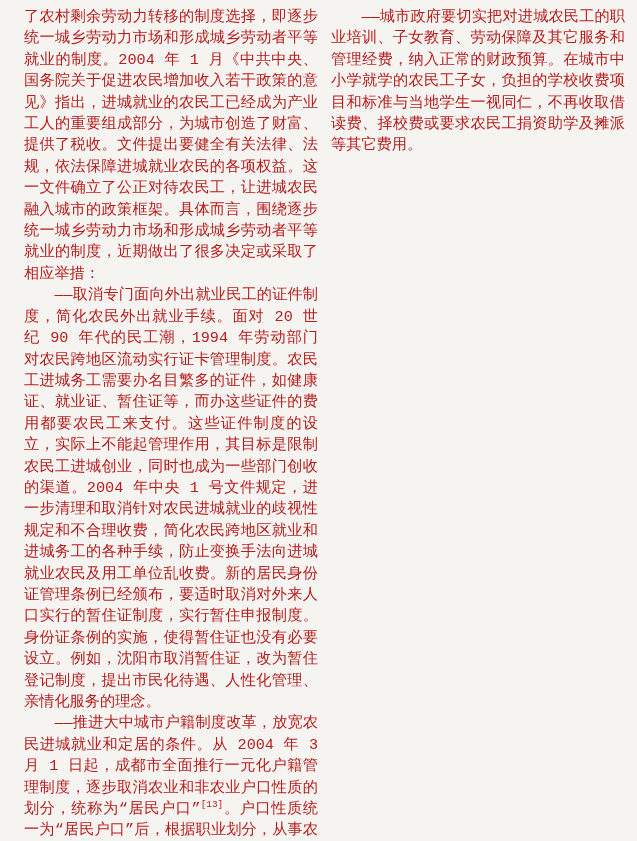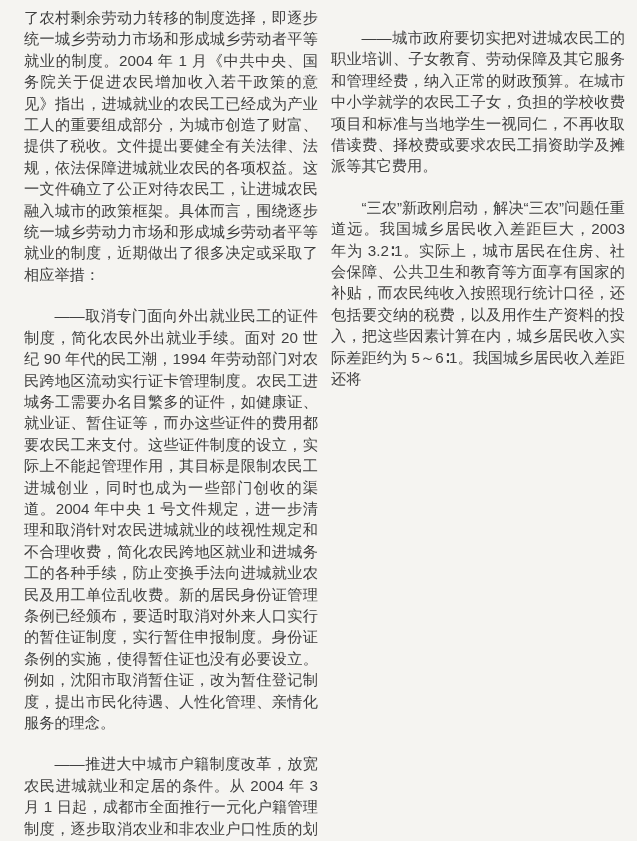--- a/index.html
+++ b/index.html
@@ -5,22 +5,22 @@
   html, body {
     margin: 0;
     padding: 0;
     background: #e8e7e4;
   }
   .page {
     position: relative;
     width: 637px;
     height: 841px;
     background: #f5f4f1;
-    color: #404040;
-    font-family: Liberation Sans, sans-serif;
+    color: #b91c1c;
+    font-family: Liberation Mono, monospace;
     overflow: hidden;
     box-sizing: border-box;
     padding: 7px 12px 0 24px;
   }
   .columns {
     display: flex;
     gap: 13px;
   }
   .column {
     width: 296px;
@@ -28,37 +28,35 @@
     line-height: 21.4px;
     text-align: justify;
     text-justify: inter-character;
   }
   .column p {
     margin: 0;
     padding: 0;
   }
   .column p.indent {
     text-indent: 2em;
-    margin-top: 20px;
   }
   sup {
     font-size: 0.62em;
     line-height: 0;
     vertical-align: super;
   }
 </style>
 </head>
 <body>
 
 <div class="page">
   <div class="columns">
     <div class="column">
         <p><span>了农村剩余劳动力转移的制度选择，即逐步统一城乡劳动力市场和形成城乡劳动者平等就业的制度。2004 年 1 月《中共中央、国务院关于促进农民增加收入若干政策的意见》指出，进城就业的农民工已经成为产业工人的重要组成部分，为城市创造了财富、提供了税收。文件提出要健全有关法律、法规，依法保障进城就业农民的各项权益。这一文件确立了公正对待农民工，让进城农民融入城市的政策框架。具体而言，围绕逐步统一城乡劳动力市场和形成城乡劳动者平等就业的制度，近期做出了很多决定或采取了相应举措：</span></p>
         <p class="indent"><span>——取消专门面向外出就业民工的证件制度，简化农民外出就业手续。面对 20 世纪 90 年代的民工潮，1994 年劳动部门对农民跨地区流动实行证卡管理制度。农民工进城务工需要办名目繁多的证件，如健康证、就业证、暂住证等，而办这些证件的费用都要农民工来支付。这些证件制度的设立，实际上不能起管理作用，其目标是限制农民工进城创业，同时也成为一些部门创收的渠道。2004 年中央 1 号文件规定，进一步清理和取消针对农民进城就业的歧视性规定和不合理收费，简化农民跨地区就业和进城务工的各种手续，防止变换手法向进城就业农民及用工单位乱收费。新的居民身份证管理条例已经颁布，要适时取消对外来人口实行的暂住证制度，实行暂住申报制度。身份证条例的实施，使得暂住证也没有必要设立。例如，沈阳市取消暂住证，改为暂住登记制度，提出市民化待遇、人性化管理、亲情化服务的理念。</span></p>
         <p class="indent"><span>——推进大中城市户籍制度改革，放宽农民进城就业和定居的条件。从 2004 年 3 月 1 日起，成都市全面推行一元化户籍管理制度，逐步取消农业和非农业户口性质的划分，统称为“居民户口”</span><sup>[13]</sup><span>。户口性质统一为“居民户口”后，根据职业划分，从事农业生产劳动的人员仍然存在，因此，可以通过职业界</span></p>
       </div>
     <div class="column">
         <p class="indent"><span>——城市政府要切实把对进城农民工的职业培训、子女教育、劳动保障及其它服务和管理经费，纳入正常的财政预算。在城市中小学就学的农民工子女，负担的学校收费项目和标准与当地学生一视同仁，不再收取借读费、择校费或要求农民工捐资助学及摊派等其它费用。</span></p>
-        <p class="indent"><span>“三农”新政刚启动，解决“三农”问题任重道远。我国城乡居民收入差距巨大，2003 年为 3.2∶1。实际上，城市居民在住房、社会保障、公共卫生和教育等方面享有国家的补贴，而农民纯收入按照现行统计口径，还包括要交纳的税费，以及用作生产资料的投入，把这些因素计算在内，城乡居民收入实际差距约为 5～6∶1。我国城乡居民收入差距还将</span></p>
       </div>
   </div>
 
 </div>
 
 </body></html>

